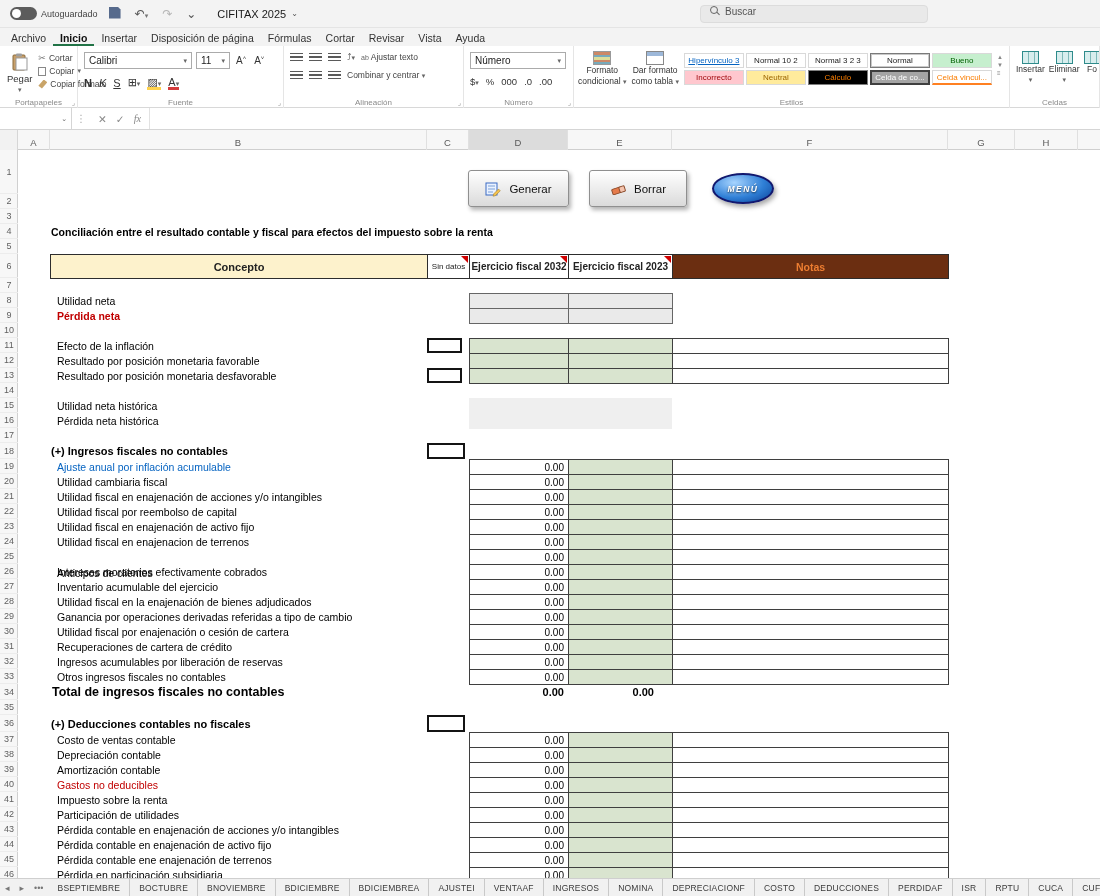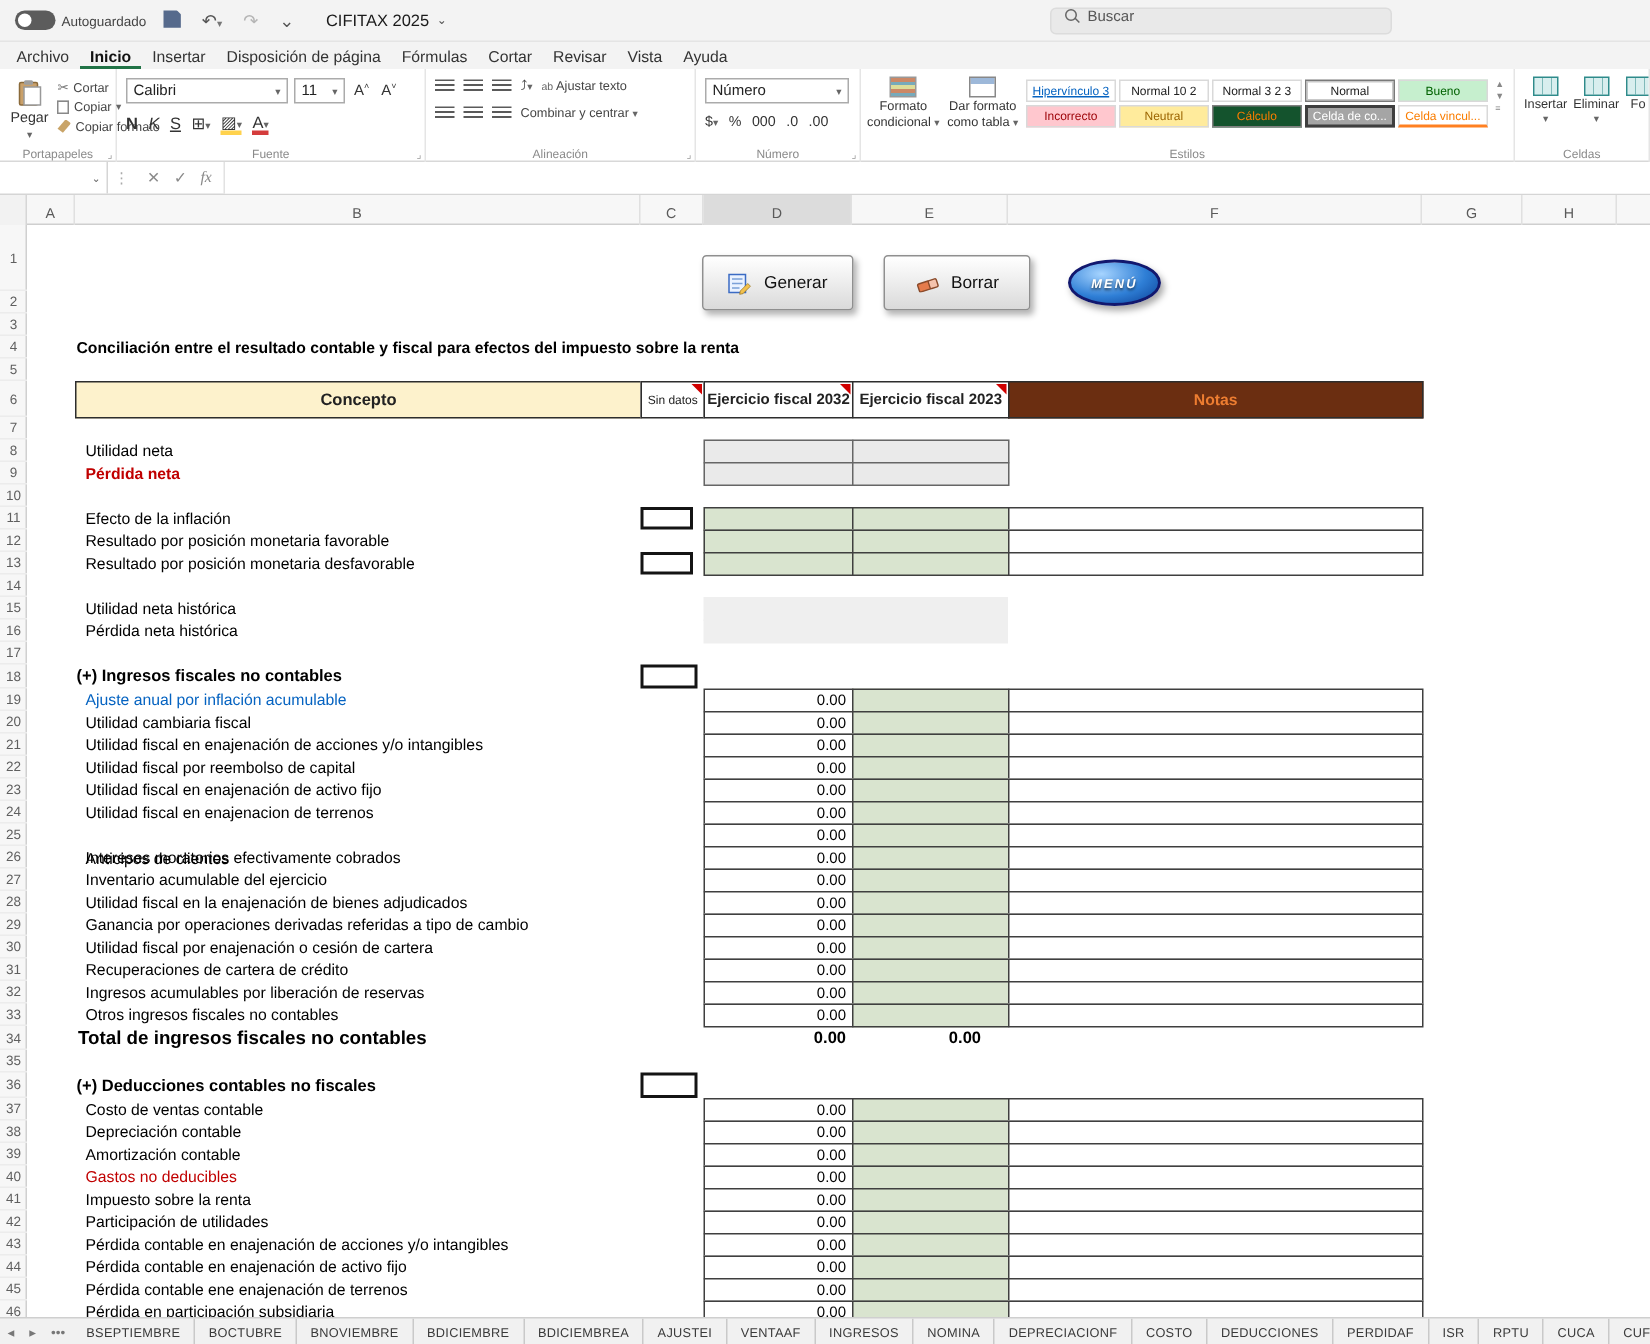--- a/index.html
+++ b/index.html
@@ -71,21 +71,21 @@
   .cficon{width:18px;height:14px;background:linear-gradient(#fff,#fff),repeating-linear-gradient(to bottom,#c33 0 2px,#39c 2px 4px,#fc3 4px 6px);border:1px solid #999;background:repeating-linear-gradient(to bottom,#c86 0 2.5px,#7ab 2.5px 5px,#dd9 5px 7.5px)}
   .tbicon{width:18px;height:14px;border:1px solid #888;background:linear-gradient(#9db8d9 0 4px,#fff 4px),repeating-linear-gradient(to right,transparent 0 5px,#bbb 5px 6px)}
   .gal{display:flex;flex-direction:column;gap:2px;padding-top:3px}
   .galrow{display:flex;gap:2px}
   .chip{width:60px;height:15px;border:1px solid #d9d9d9;background:#fff;font-size:8px;display:flex;align-items:center;justify-content:center;white-space:nowrap;overflow:hidden;color:#222}
   .chip.hyper{color:#0563c1;text-decoration:underline}
   .chip.selected{border:1px solid #7a7a7a;box-shadow:0 0 0 1px #c9c9c9 inset}
   .chip.good{background:#c6efce;color:#006100}
   .chip.bad{background:#ffc7ce;color:#9c0006}
   .chip.neutral{background:#ffeb9c;color:#9c6500}
-  .chip.calc{background:#14532d;color:#fa7d00;border-color:#7f7f7f}
+  .chip.calc{background:#000000;color:#fa7d00;border-color:#7f7f7f}
   .chip.check{background:#a5a5a5;color:#fff;border:2px solid #3f3f3f}
   .chip.linked{color:#fa7d00;border-bottom:2px solid #ff8021}
   .galscroll{display:flex;flex-direction:column;justify-content:flex-start;gap:2px;font-size:6px;color:#888;padding-top:4px}
 
   .g-cells{left:1010px;width:90px;padding:4px 0 12px 6px;display:flex;gap:4px;overflow:hidden}
   .cellicon{width:17px;height:13px;border:1px solid #2e8b8b;background:repeating-linear-gradient(to right,#d8eeee 0 5px,#7fb9b9 5px 6px)}
 
   
   .fbar{position:absolute;top:108px;left:0;width:1100px;height:22px;background:#fff;border-bottom:1px solid #d5d5d5;display:flex;align-items:center}
   .namebox{width:72px;height:100%;border-right:1px solid #d5d5d5;position:relative;font-size:10px}

